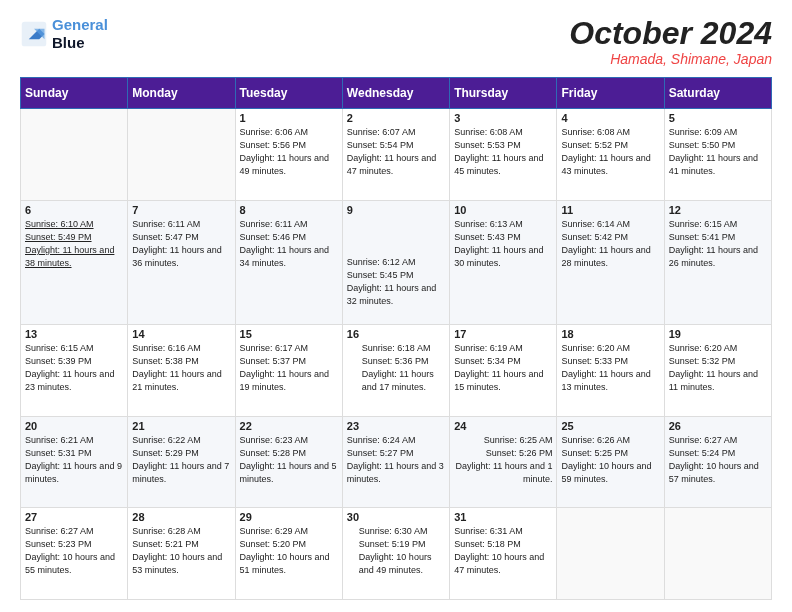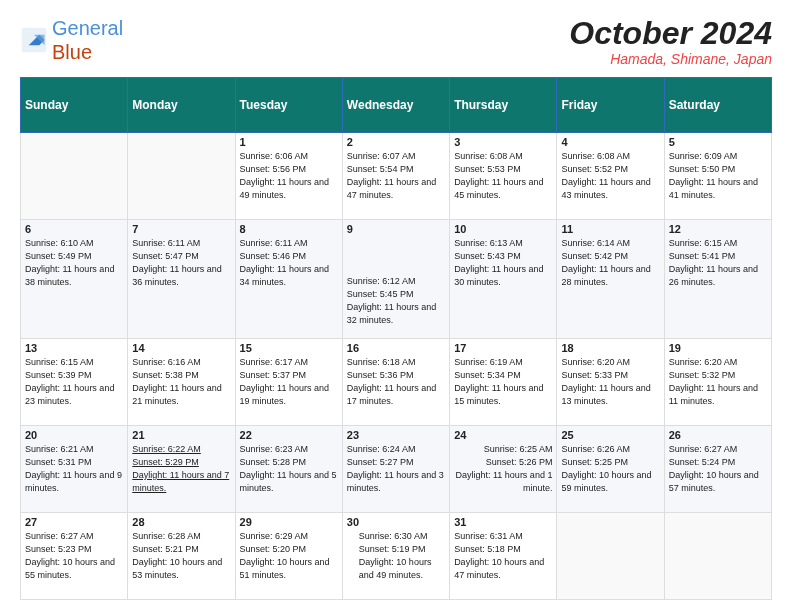--- a/index.html
+++ b/index.html
@@ -22,22 +22,22 @@
       justify-content: space-between;
       align-items: flex-start;
       margin-bottom: 10px;
     }
     .logo {
       display: flex;
       align-items: center;
       gap: 4px;
     }
     .logo-text {
-      font-size: 20px;
-      font-weight: normal;
+      font-size: 15px;
+      font-weight: bold;
       color: #333;
       line-height: 1.2;
     }
     .logo-text span {
       color: #4a90d9;
     }
     .logo-icon {
       width: 28px;
       height: 28px;
     }
@@ -56,25 +56,25 @@
       color: #ef4444;
     }
     .calendar {
       flex: 1;
       border: 1px solid #ccc;
       border-collapse: collapse;
       width: 100%;
       table-layout: fixed;
     }
     .calendar th {
-      background-color: #0f766e;
+      background-color: #4c1d95;
       color: #fff;
       font-size: 12px;
       font-weight: bold;
-      padding: 20px 4px;
+      padding: 8px 4px;
       text-align: left;
       border: 1px solid #2e6ab5;
     }
     .calendar td {
       vertical-align: top;
       border: 1px solid #ddd;
       padding: 3px 4px;
       font-size: 9.5px;
       color: #222;
       background: #fff;
@@ -104,21 +104,21 @@
 <div class="page">
   <div class="header">
     <div class="logo">
       <svg class="logo-icon" viewBox="0 0 32 32">
         <rect x="2" y="2" width="28" height="28" rx="3" fill="#e8f0f8"></rect>
         <polygon points="10,22 22,10 28,16 22,22" fill="#3a7bc8"></polygon>
         <polygon points="16,10 28,10 28,22" fill="#5a9de0" opacity="0.7"></polygon>
       </svg>
       <div class="logo-text">
         <div><span>General</span></div>
-        <div><span style="color:#c2410c;">Blue</span></div>
+        <div><span style="color:#0f172a;">Blue</span></div>
       </div>
     </div>
     <div class="title-block">
       <div class="month-title">October 2024</div>
       <div class="location-title">Hamada, Shimane, Japan</div>
     </div>
   </div>
 
   <table class="calendar">
     <thead>
@@ -164,21 +164,21 @@
           <td>
             <span class="day-num">5</span>
             <div class="day-info" style="white-space: pre-line;">Sunrise: 6:09 AM
 Sunset: 5:50 PM
 Daylight: 11 hours and 41 minutes.</div>
           </td>
         </tr>
         <tr>
           <td>
             <span class="day-num">6</span>
-            <div class="day-info" style="white-space: pre-line;">Sunrise: 6:10 AM
+            <div class="day-info" style="white-space: pre-line; text-decoration: underline;">Sunrise: 6:10 AM
 Sunset: 5:49 PM
 Daylight: 11 hours and 38 minutes.</div>
           </td>
           <td>
             <span class="day-num">7</span>
             <div class="day-info" style="white-space: pre-line;">Sunrise: 6:11 AM
 Sunset: 5:47 PM
 Daylight: 11 hours and 36 minutes.</div>
           </td>
           <td>
@@ -226,21 +226,21 @@
 Daylight: 11 hours and 21 minutes.</div>
           </td>
           <td>
             <span class="day-num">15</span>
             <div class="day-info" style="white-space: pre-line;">Sunrise: 6:17 AM
 Sunset: 5:37 PM
 Daylight: 11 hours and 19 minutes.</div>
           </td>
           <td>
             <span class="day-num">16</span>
-            <div class="day-info" style="white-space: pre-line;">Sunrise: 6:18 AM
+            <div class="day-info" style="white-space: pre-line; margin-left: 15px;">Sunrise: 6:18 AM
 Sunset: 5:36 PM
 Daylight: 11 hours and 17 minutes.</div>
           </td>
           <td>
             <span class="day-num">17</span>
             <div class="day-info" style="white-space: pre-line;">Sunrise: 6:19 AM
 Sunset: 5:34 PM
 Daylight: 11 hours and 15 minutes.</div>
           </td>
           <td>
@@ -258,21 +258,21 @@
         </tr>
         <tr>
           <td>
             <span class="day-num">20</span>
             <div class="day-info" style="white-space: pre-line;">Sunrise: 6:21 AM
 Sunset: 5:31 PM
 Daylight: 11 hours and 9 minutes.</div>
           </td>
           <td>
             <span class="day-num">21</span>
-            <div class="day-info" style="white-space: pre-line; text-decoration: underline;">Sunrise: 6:22 AM
+            <div class="day-info" style="white-space: pre-line;">Sunrise: 6:22 AM
 Sunset: 5:29 PM
 Daylight: 11 hours and 7 minutes.</div>
           </td>
           <td>
             <span class="day-num">22</span>
             <div class="day-info" style="white-space: pre-line;">Sunrise: 6:23 AM
 Sunset: 5:28 PM
 Daylight: 11 hours and 5 minutes.</div>
           </td>
           <td>

